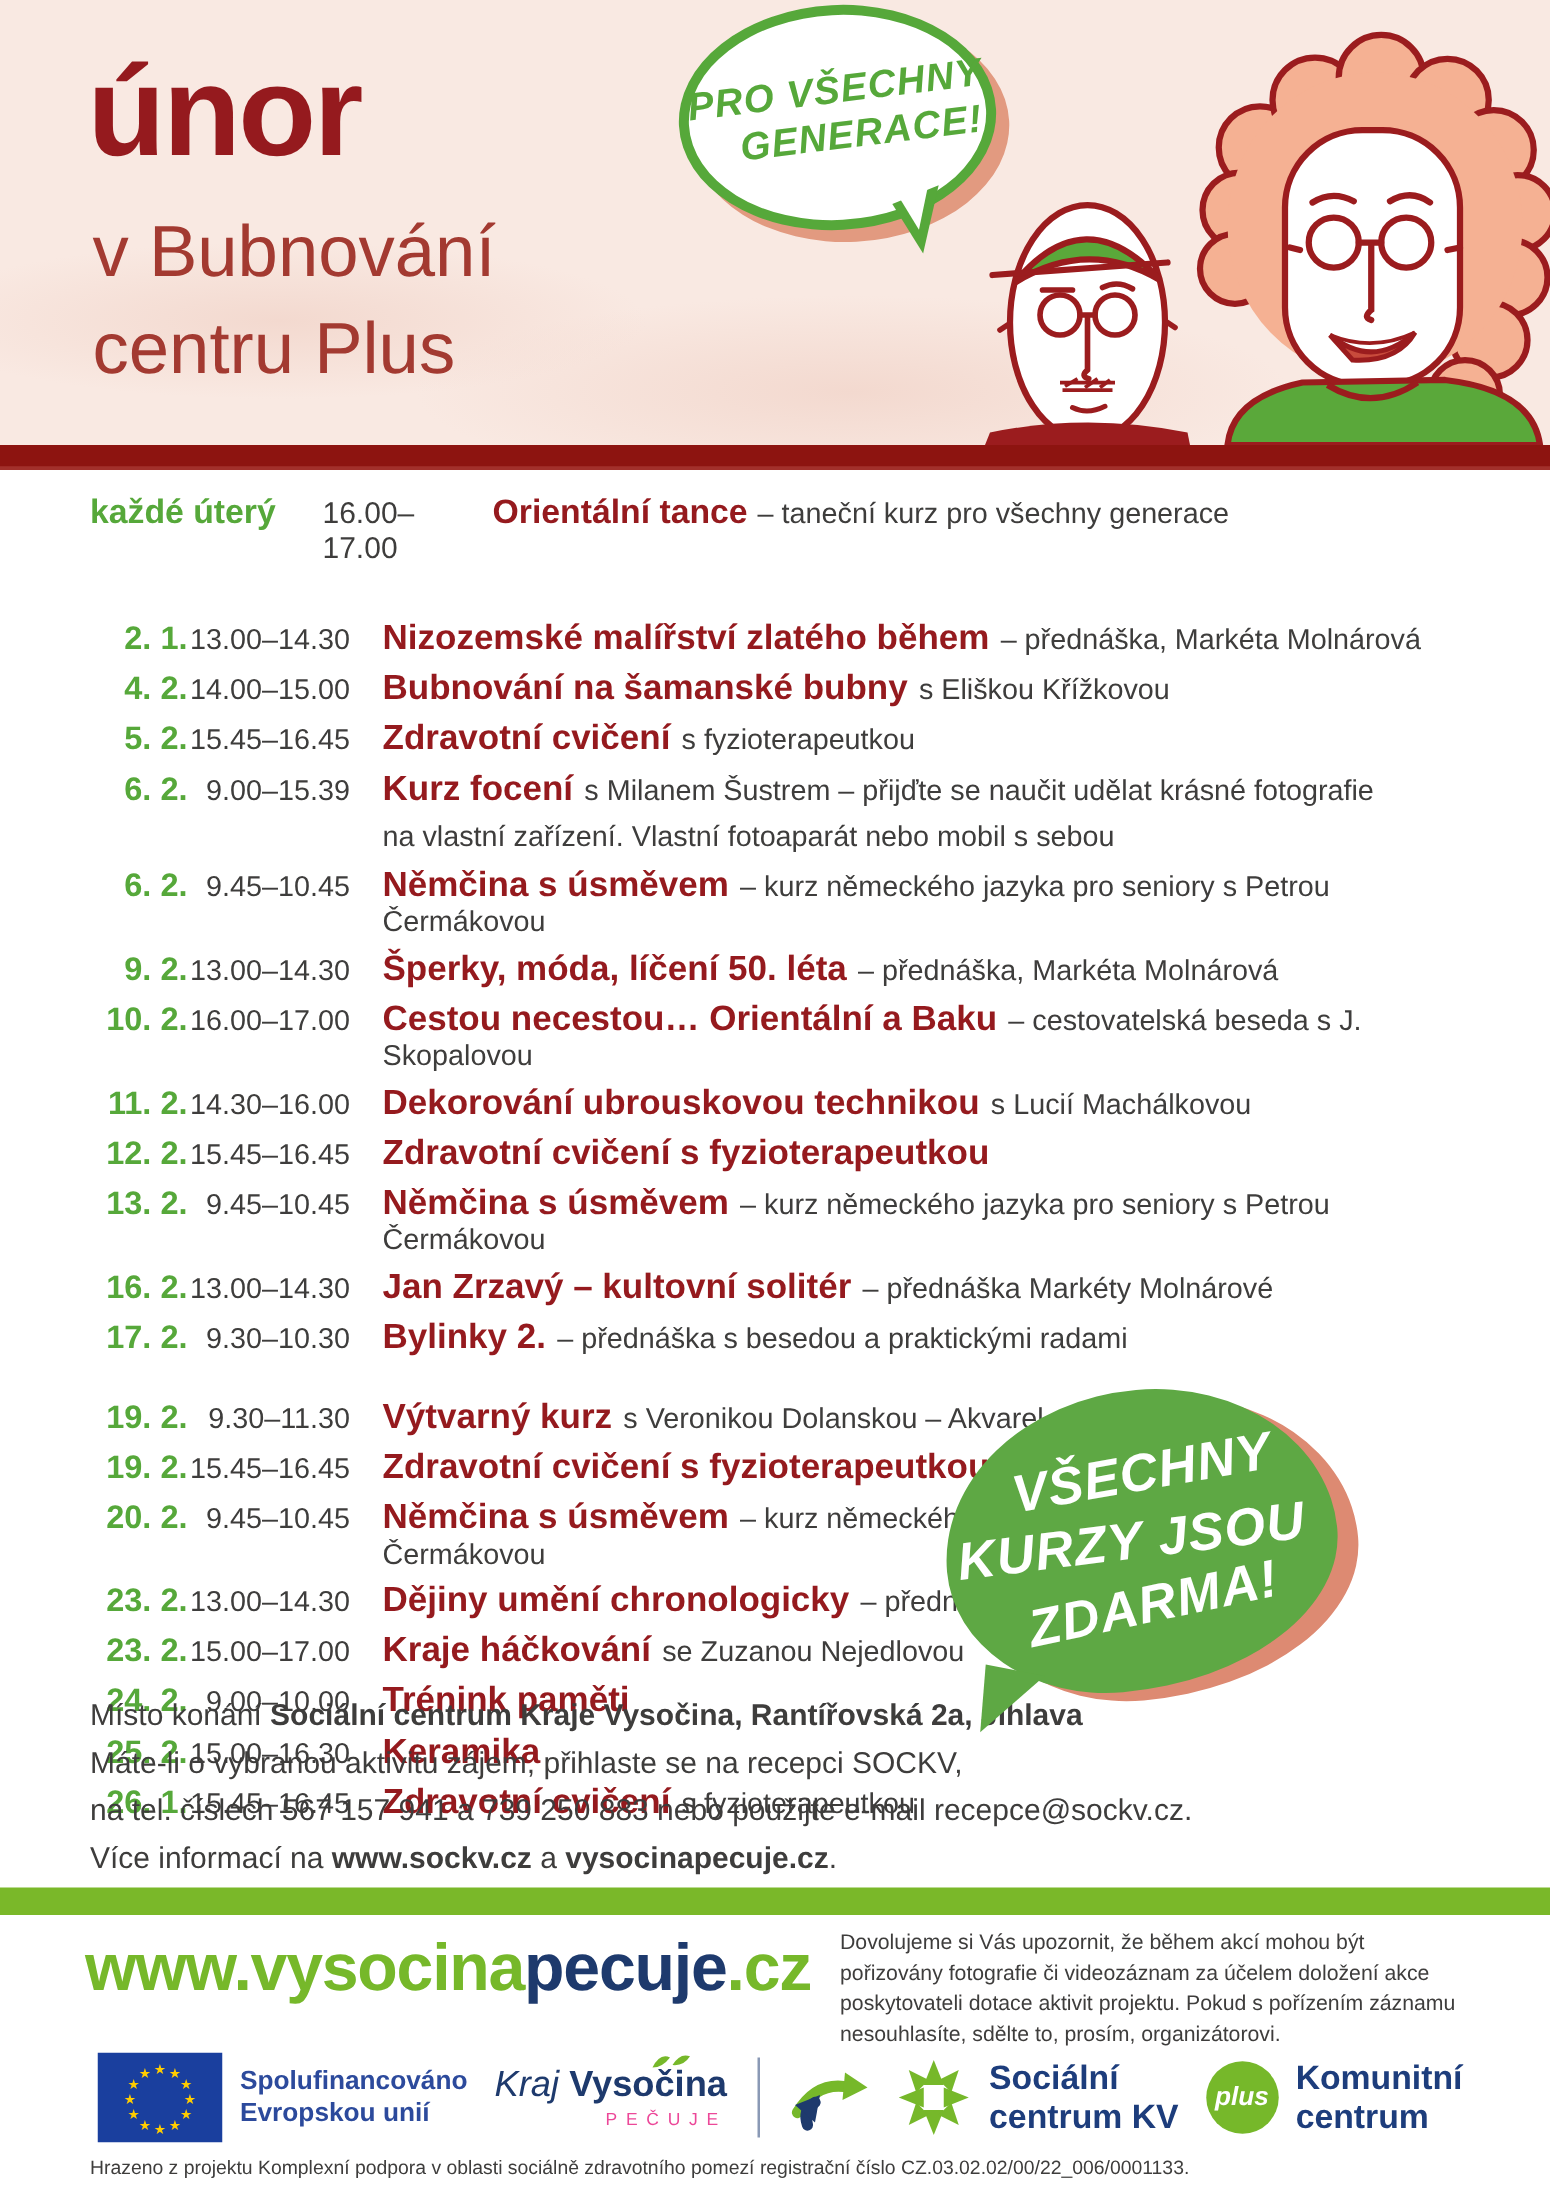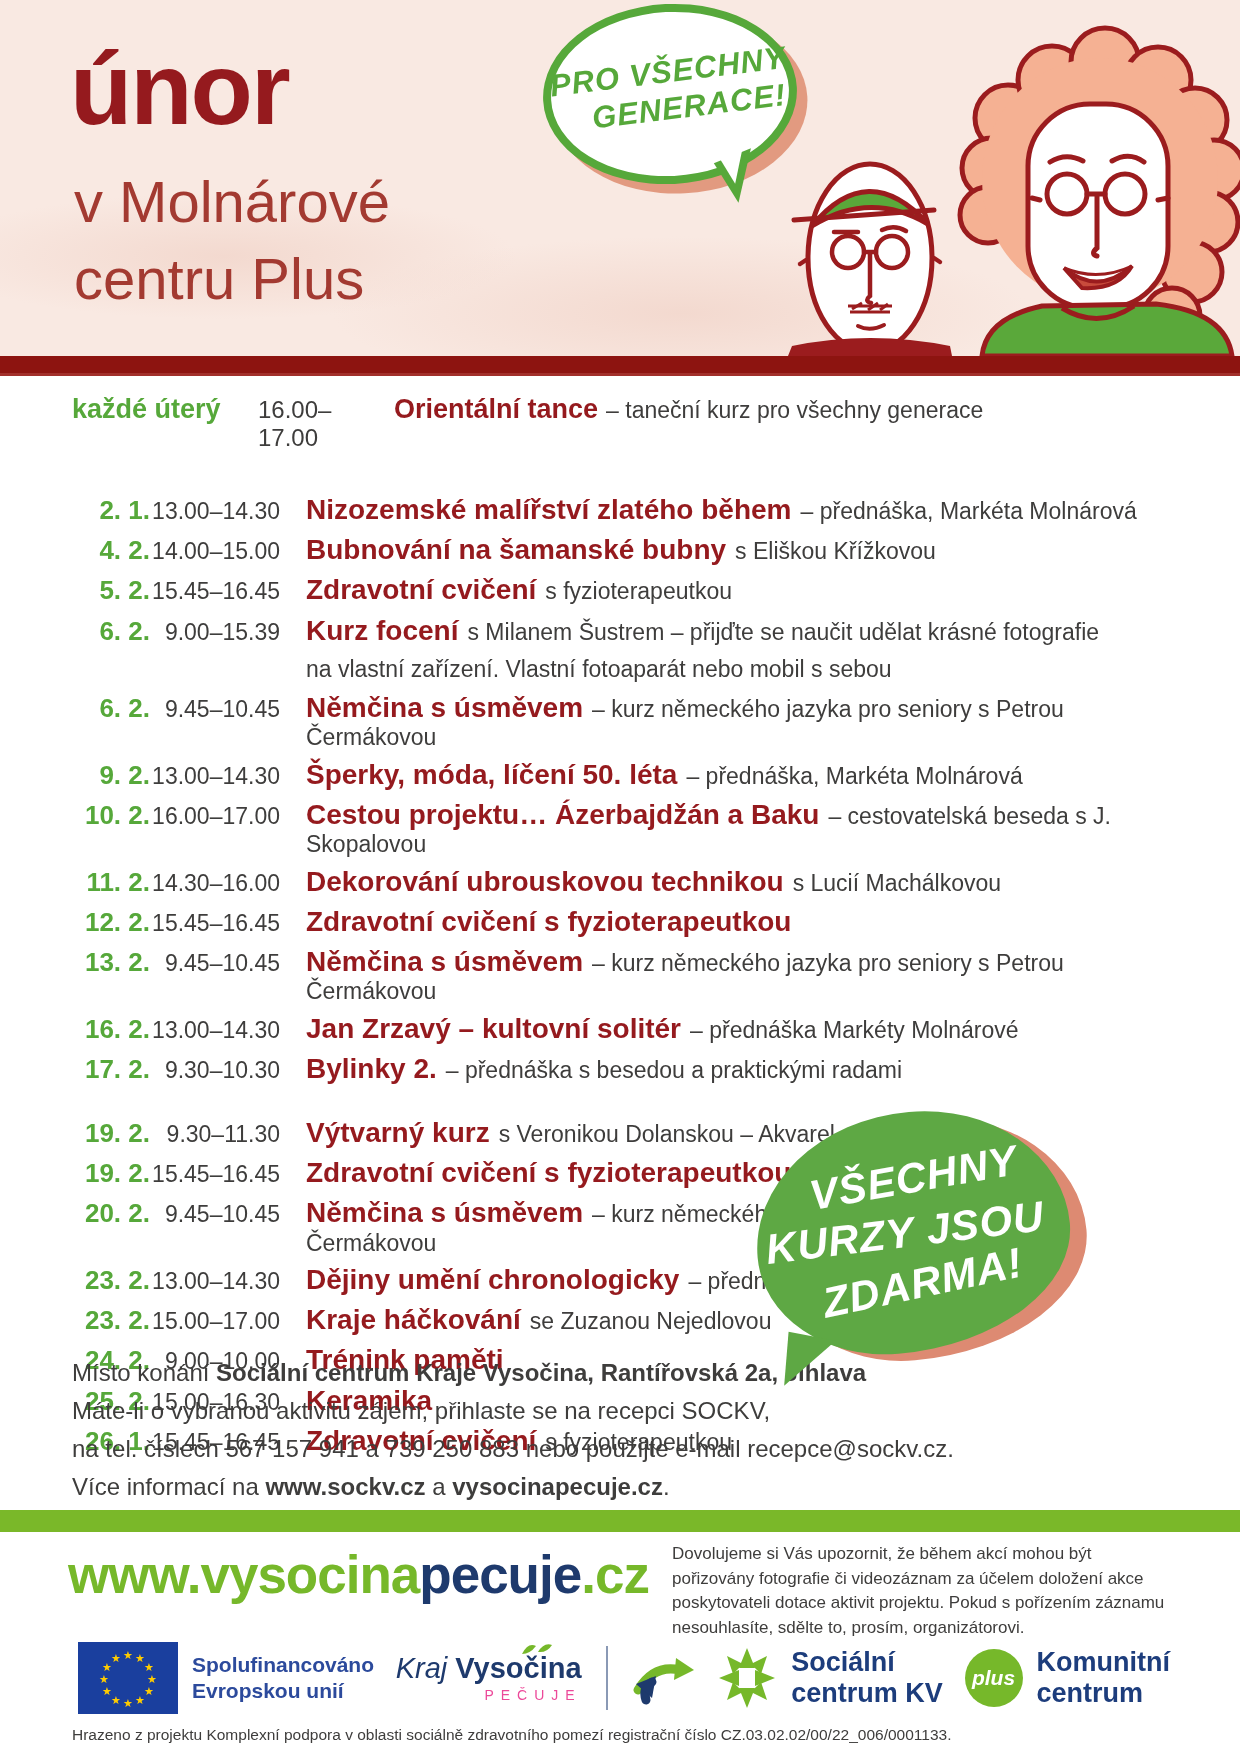--- a/index.html
+++ b/index.html
@@ -128,21 +128,21 @@
   .funding { position:absolute; left:72px; top:216px; font-size:15.5px; color:#3e3d3c; }
 </style>
 </head>
 <body>
 
 <div class="poster">
 
   <div class="hdr">
     <div class="hdr-title">únor</div>
     <div class="hdr-sub">
-      <span>v Molnárové</span><br>
+      <span>v Bubnování</span><br>
       <span>centru Plus</span>
     </div>
 
     <div class="speech">
       <div class="bub"></div>
       <div class="tail-g"></div>
       <div class="tail-w"></div>
       <div class="txt">
         <span>PRO VŠECHNY</span>
         <span class="l2">GENERACE!</span>
@@ -258,21 +258,21 @@
       <span class="edate">9. 2.</span>
       <span class="etime">13.00–14.30</span>
       <div class="edesc">
         <b class="etitle">Šperky, móda, líčení 50. léta</b><span class="etail">– přednáška, Markéta Molnárová</span>
       </div>
     </div>
       <div class="event-row">
       <span class="edate">10. 2.</span>
       <span class="etime">16.00–17.00</span>
       <div class="edesc">
-        <b class="etitle">Cestou projektu… Ázerbajdžán a Baku</b><span class="etail">– cestovatelská beseda s J. Skopalovou</span>
+        <b class="etitle">Cestou necestou… Orientální a Baku</b><span class="etail">– cestovatelská beseda s J. Skopalovou</span>
       </div>
     </div>
       <div class="event-row">
       <span class="edate">11. 2.</span>
       <span class="etime">14.30–16.00</span>
       <div class="edesc">
         <b class="etitle">Dekorování ubrouskovou technikou</b><span class="etail">s Lucií Machálkovou</span>
       </div>
     </div>
       <div class="event-row">

